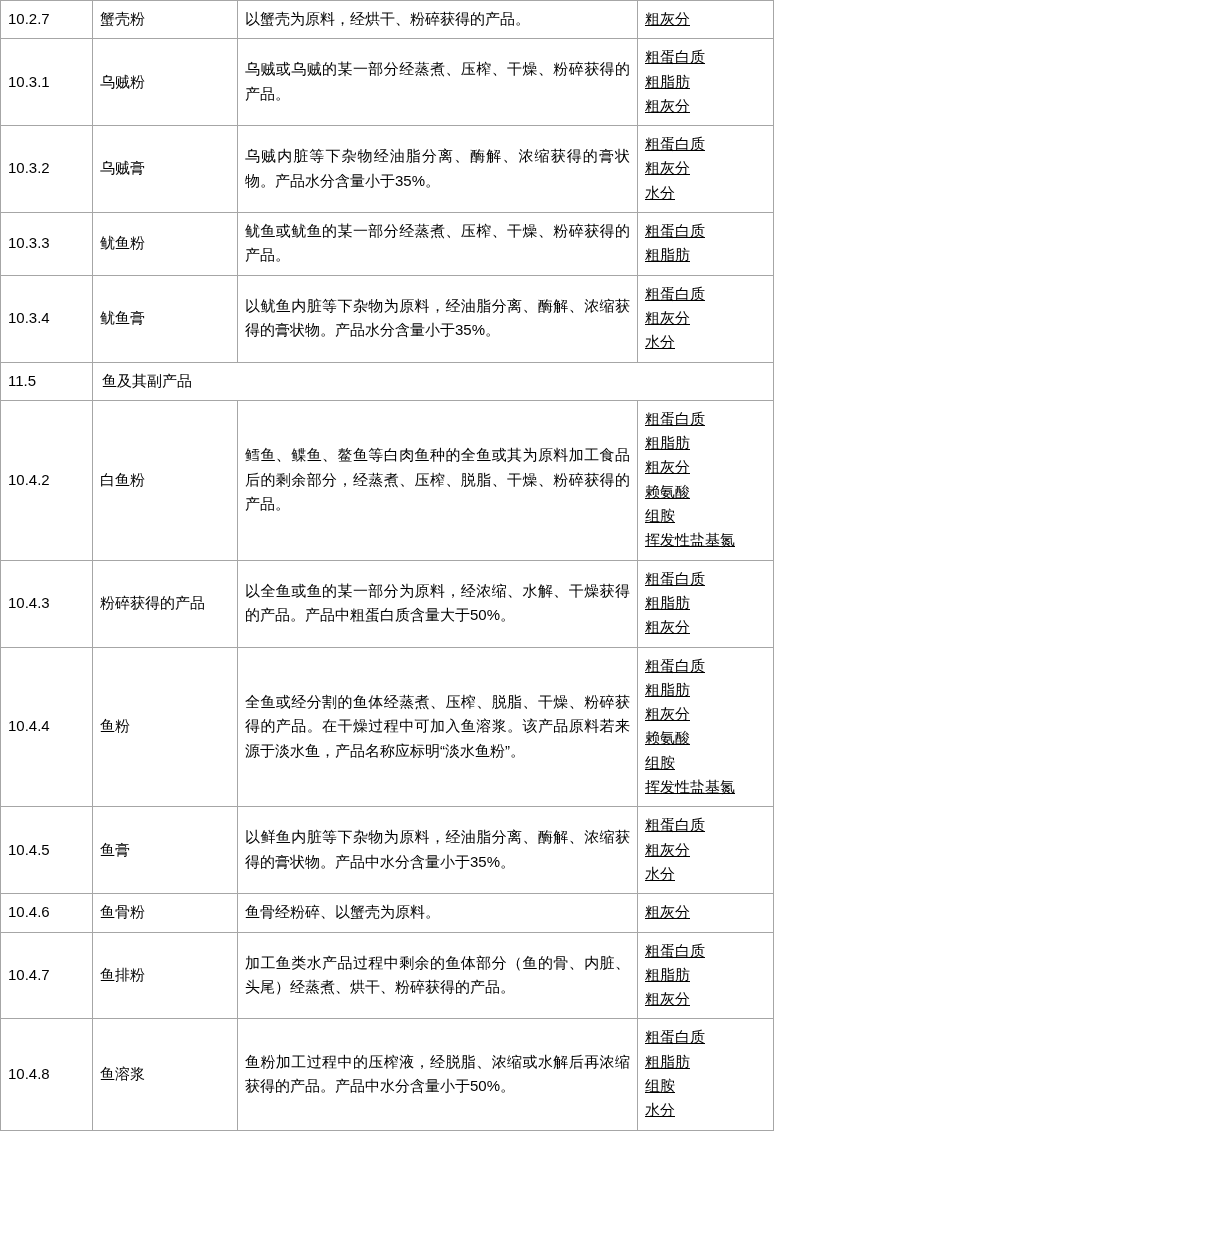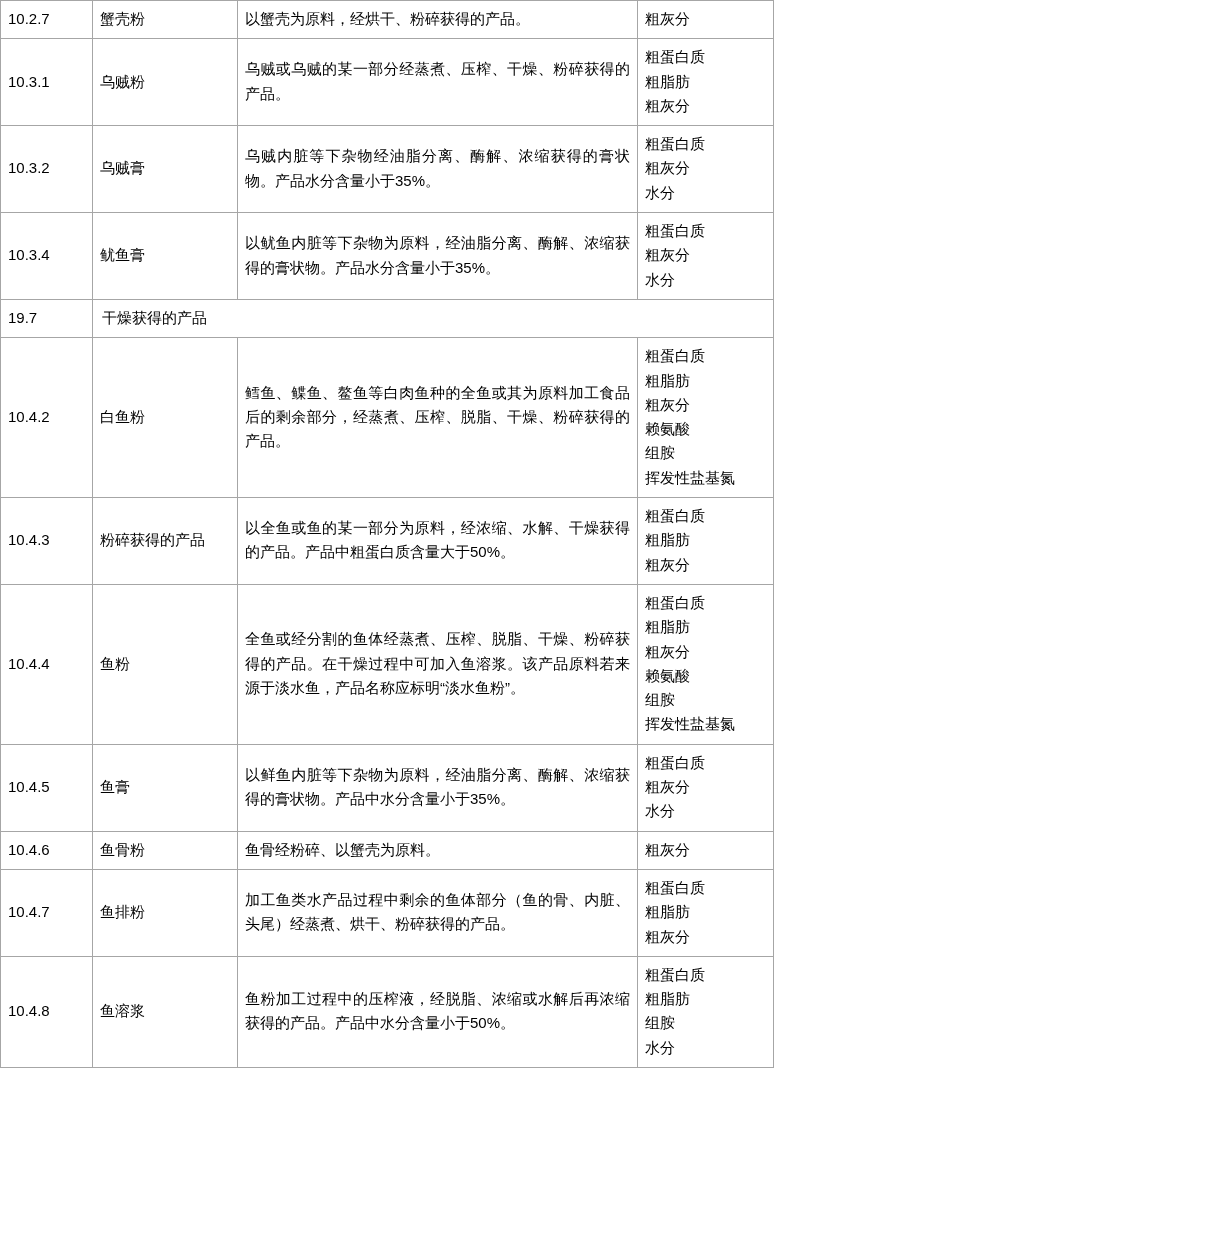--- a/index.html
+++ b/index.html
@@ -49,20 +49,21 @@
   }
   td.desc {
     text-align: justify;
     text-justify: inter-ideograph;
     line-height: 1.72;
   }
   td.idx {
     vertical-align: middle;
     line-height: 1.62;
     padding-left: 8px;
+    text-decoration: underline;
   }
   td.idx .idx-line {
     display: block;
     white-space: nowrap;
   }
   tr.group td.grouplabel {
     padding-left: 9px;
   }
   tr.group td.code { }
 </style>
@@ -100,32 +101,41 @@
           <td class="code">10.3.2</td>
           <td class="name">乌贼膏</td>
           <td class="desc">乌贼内脏等下杂物经油脂分离、酶解、浓缩获得的膏状物。产品水分含量小于35%。</td>
           <td class="idx">
             <span class="idx-line">粗蛋白质</span>
             <span class="idx-line">粗灰分</span>
             <span class="idx-line">水分</span>
           </td>
         </tr>
         <tr>
+          <td class="code">10.3.3</td>
+          <td class="name">鱿鱼粉</td>
+          <td class="desc">鱿鱼或鱿鱼的某一部分经蒸煮、压榨、干燥、粉碎获得的产品。</td>
+          <td class="idx">
+            <span class="idx-line">粗蛋白质</span>
+            <span class="idx-line">粗脂肪</span>
+          </td>
+        </tr>
+        <tr>
           <td class="code">10.3.4</td>
           <td class="name">鱿鱼膏</td>
           <td class="desc">以鱿鱼内脏等下杂物为原料，经油脂分离、酶解、浓缩获得的膏状物。产品水分含量小于35%。</td>
           <td class="idx">
             <span class="idx-line">粗蛋白质</span>
             <span class="idx-line">粗灰分</span>
             <span class="idx-line">水分</span>
           </td>
         </tr>
         <tr class="group">
-          <td class="code">19.7</td>
-          <td class="grouplabel" colspan="3">干燥获得的产品</td>
+          <td class="code">11.5</td>
+          <td class="grouplabel" colspan="3">鱼及其副产品</td>
         </tr>
         <tr>
           <td class="code">10.4.2</td>
           <td class="name">白鱼粉</td>
           <td class="desc">鳕鱼、鲽鱼、鳌鱼等白肉鱼种的全鱼或其为原料加工食品后的剩余部分，经蒸煮、压榨、脱脂、干燥、粉碎获得的产品。</td>
           <td class="idx">
             <span class="idx-line">粗蛋白质</span>
             <span class="idx-line">粗脂肪</span>
             <span class="idx-line">粗灰分</span>
             <span class="idx-line">赖氨酸</span>

